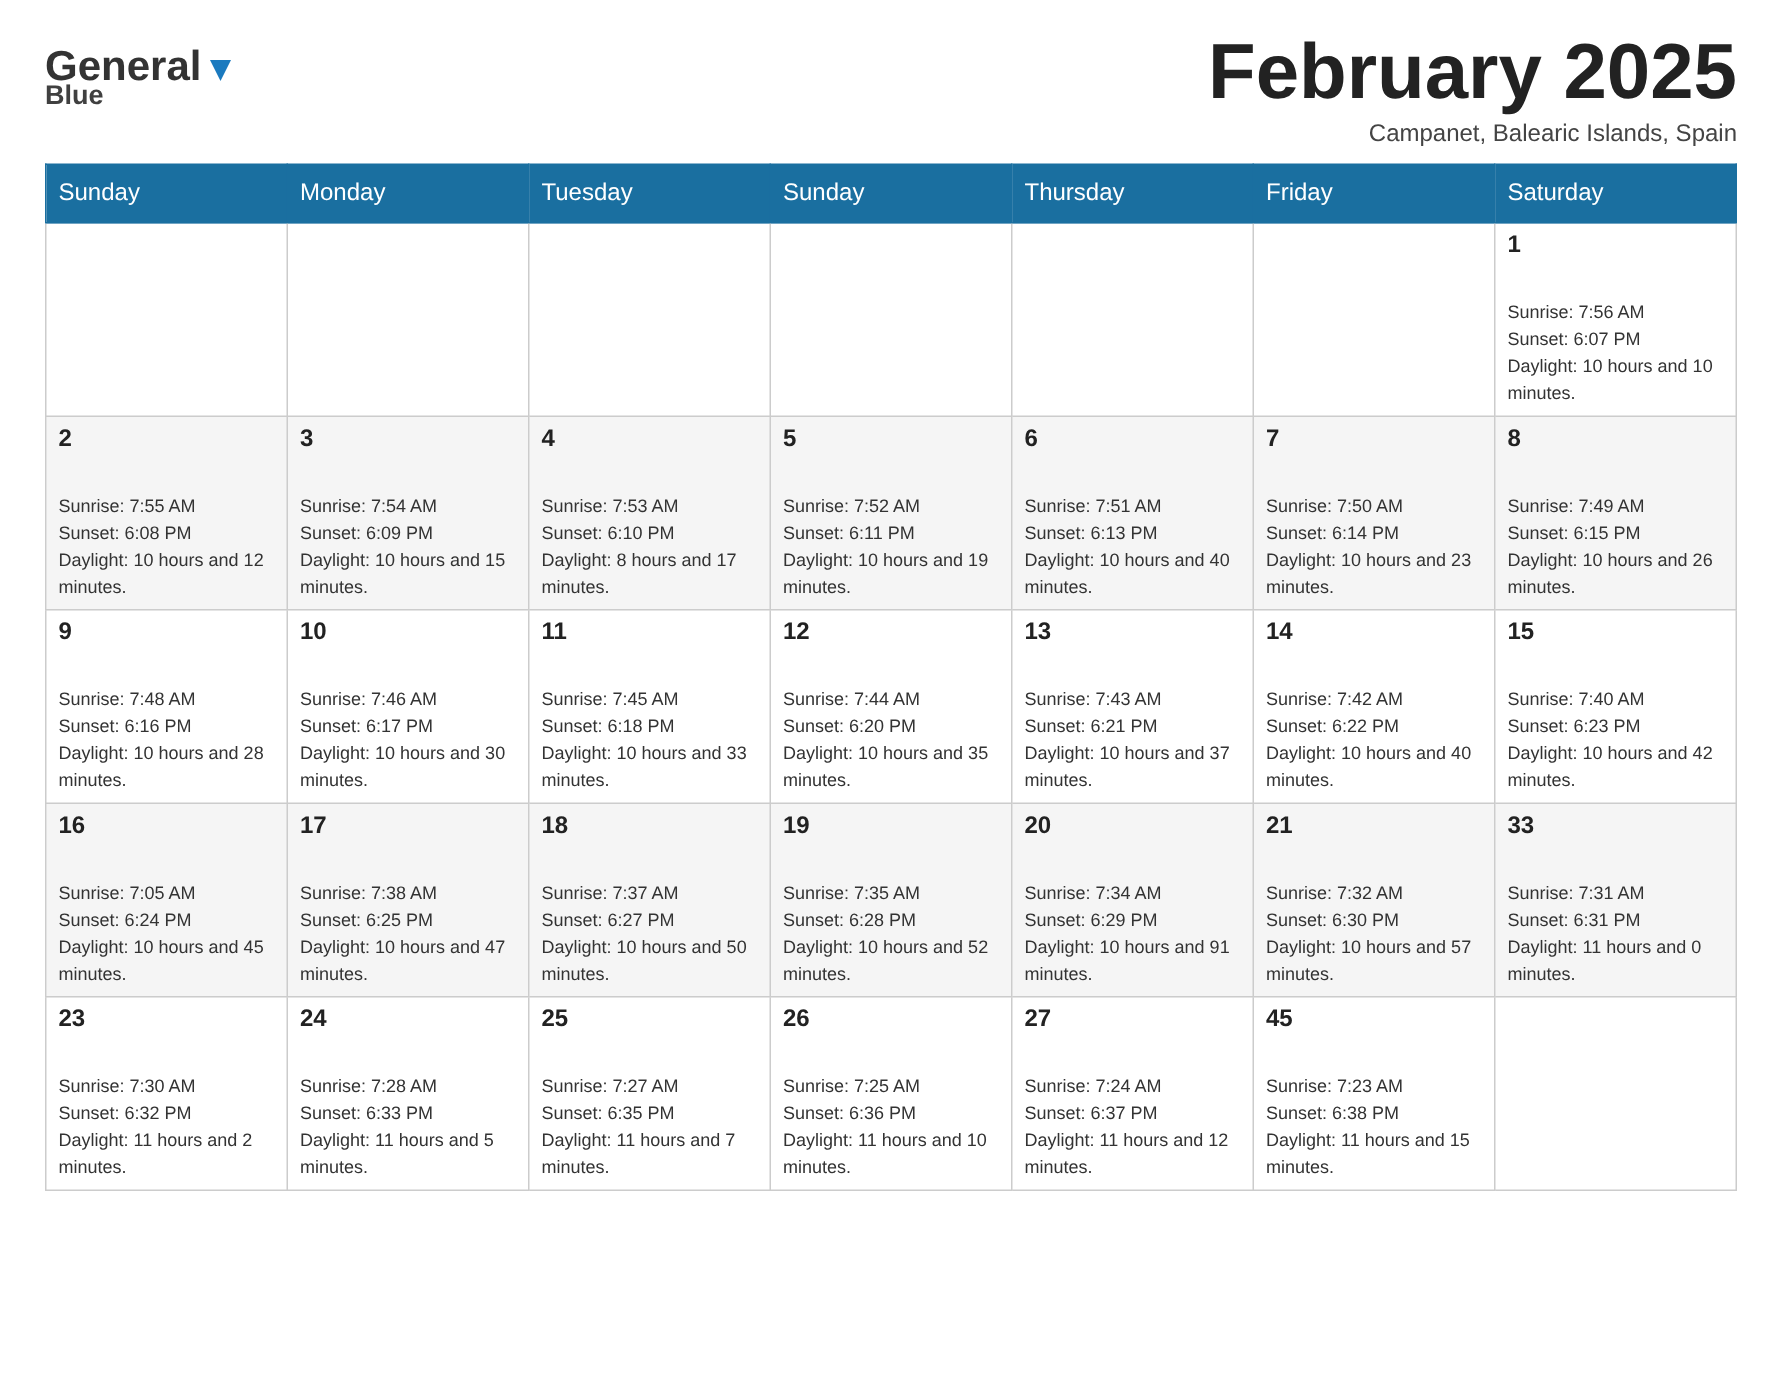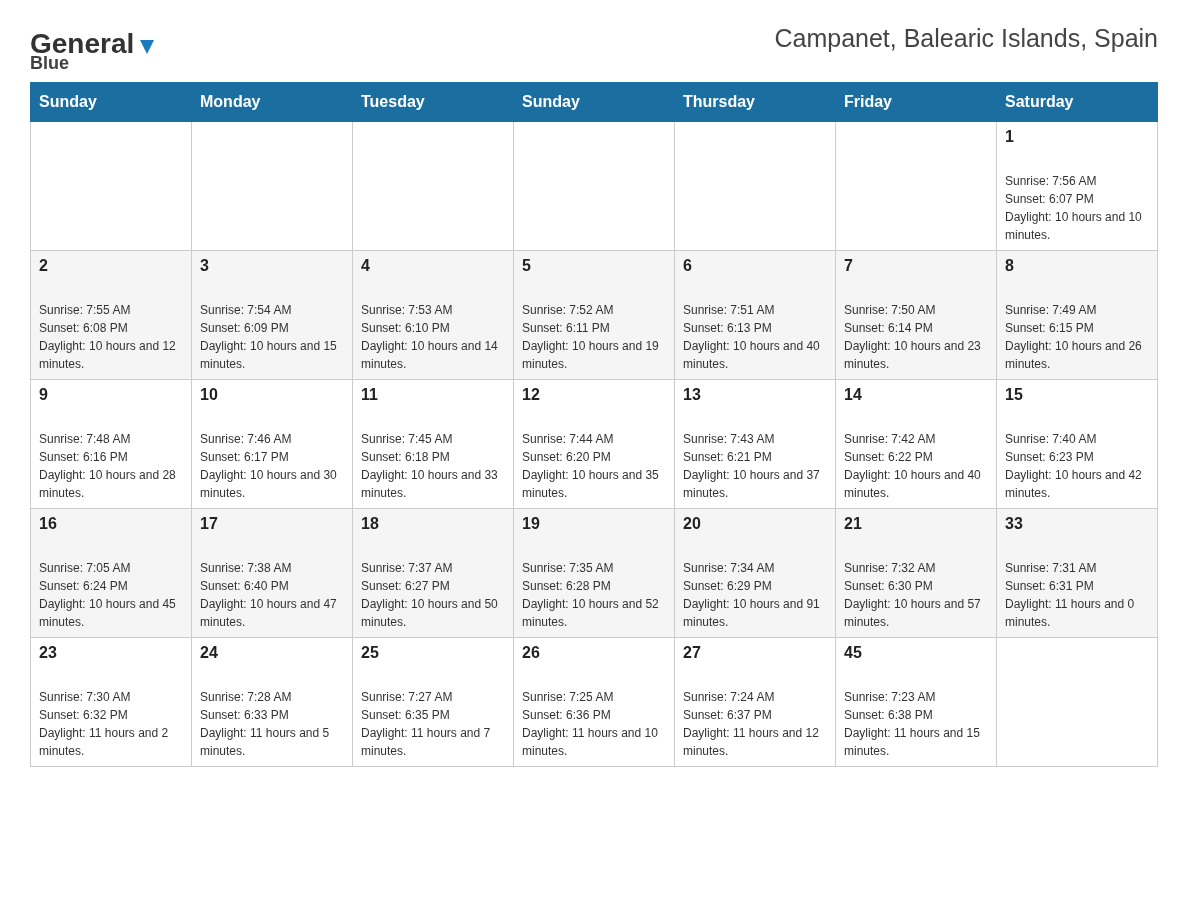--- a/index.html
+++ b/index.html
@@ -31,34 +31,34 @@
     .title-block {
       text-align: right;
     }
     .calendar-title {
       font-size: 52px;
       font-weight: bold;
       color: #222;
       line-height: 1.1;
     }
     .calendar-subtitle {
-      font-size: 25px;
+      font-size: 16px;
       color: #444;
       margin-top: 4px;
     }
     .calendar {
       width: 100%;
       border-collapse: collapse;
       margin-top: 10px;
     }
     .calendar th {
       background-color: #1a6fa0;
       color: #fff;
       font-size: 16px;
-      font-weight: bold;
+      font-weight: normal;
       padding: 10px 8px;
       text-align: left;
       border: 1px solid #1a6fa0;
     }
     .calendar td {
       border: 1px solid #ccc;
       vertical-align: top;
       padding: 6px 8px;
       width: 14.28%;
       min-height: 110px;
@@ -96,20 +96,21 @@
   <div class="logo">
     <div style="display:flex; align-items:flex-end;">
       <span class="logo-text">General</span>
       <svg width="22" height="20" viewBox="0 0 22 20" style="margin-left:2px; margin-top:-6px;">
         <polygon points="4,2 18,2 11,16" fill="#1a7abf"></polygon>
       </svg>
     </div>
     <span class="logo-text blue" style="color:#404040; font-size:18px; margin-top:-4px;">Blue</span>
   </div>
   <div class="title-block">
+    <div class="calendar-title">February 2025</div>
     <div class="calendar-subtitle">Campanet, Balearic Islands, Spain</div>
   </div>
 </div>
 
 <table class="calendar">
   <thead>
     <tr>
       <th>Sunday</th>
       <th>Monday</th>
       <th>Tuesday</th>
@@ -136,21 +137,21 @@
         <td>
           <div class="day-num">2</div>
           <div class="day-info"><span>Sunrise: 7:55 AM</span><br><span>Sunset: 6:08 PM</span><br><span>Daylight: 10 hours and 12 minutes.</span></div>
         </td>
         <td>
           <div class="day-num">3</div>
           <div class="day-info"><span>Sunrise: 7:54 AM</span><br><span>Sunset: 6:09 PM</span><br><span>Daylight: 10 hours and 15 minutes.</span></div>
         </td>
         <td>
           <div class="day-num">4</div>
-          <div class="day-info"><span>Sunrise: 7:53 AM</span><br><span>Sunset: 6:10 PM</span><br><span>Daylight: 10 hours and 14 minutes.</span></div>
+          <div class="day-info"><span>Sunrise: 7:53 AM</span><br><span>Sunset: 6:10 PM</span><br><span>Daylight: 8 hours and 17 minutes.</span></div>
         </td>
         <td>
           <div class="day-num">5</div>
           <div class="day-info"><span>Sunrise: 7:52 AM</span><br><span>Sunset: 6:11 PM</span><br><span>Daylight: 10 hours and 19 minutes.</span></div>
         </td>
         <td>
           <div class="day-num">6</div>
           <div class="day-info"><span>Sunrise: 7:51 AM</span><br><span>Sunset: 6:13 PM</span><br><span>Daylight: 10 hours and 40 minutes.</span></div>
         </td>
         <td>
@@ -192,21 +193,21 @@
           <div class="day-info"><span>Sunrise: 7:40 AM</span><br><span>Sunset: 6:23 PM</span><br><span>Daylight: 10 hours and 42 minutes.</span></div>
         </td>
       </tr>
       <tr>
         <td>
           <div class="day-num">16</div>
           <div class="day-info"><span>Sunrise: 7:05 AM</span><br><span>Sunset: 6:24 PM</span><br><span>Daylight: 10 hours and 45 minutes.</span></div>
         </td>
         <td>
           <div class="day-num">17</div>
-          <div class="day-info"><span>Sunrise: 7:38 AM</span><br><span>Sunset: 6:40 PM</span><br><span>Daylight: 10 hours and 47 minutes.</span></div>
+          <div class="day-info"><span>Sunrise: 7:38 AM</span><br><span>Sunset: 6:25 PM</span><br><span>Daylight: 10 hours and 47 minutes.</span></div>
         </td>
         <td>
           <div class="day-num">18</div>
           <div class="day-info"><span>Sunrise: 7:37 AM</span><br><span>Sunset: 6:27 PM</span><br><span>Daylight: 10 hours and 50 minutes.</span></div>
         </td>
         <td>
           <div class="day-num">19</div>
           <div class="day-info"><span>Sunrise: 7:35 AM</span><br><span>Sunset: 6:28 PM</span><br><span>Daylight: 10 hours and 52 minutes.</span></div>
         </td>
         <td>

